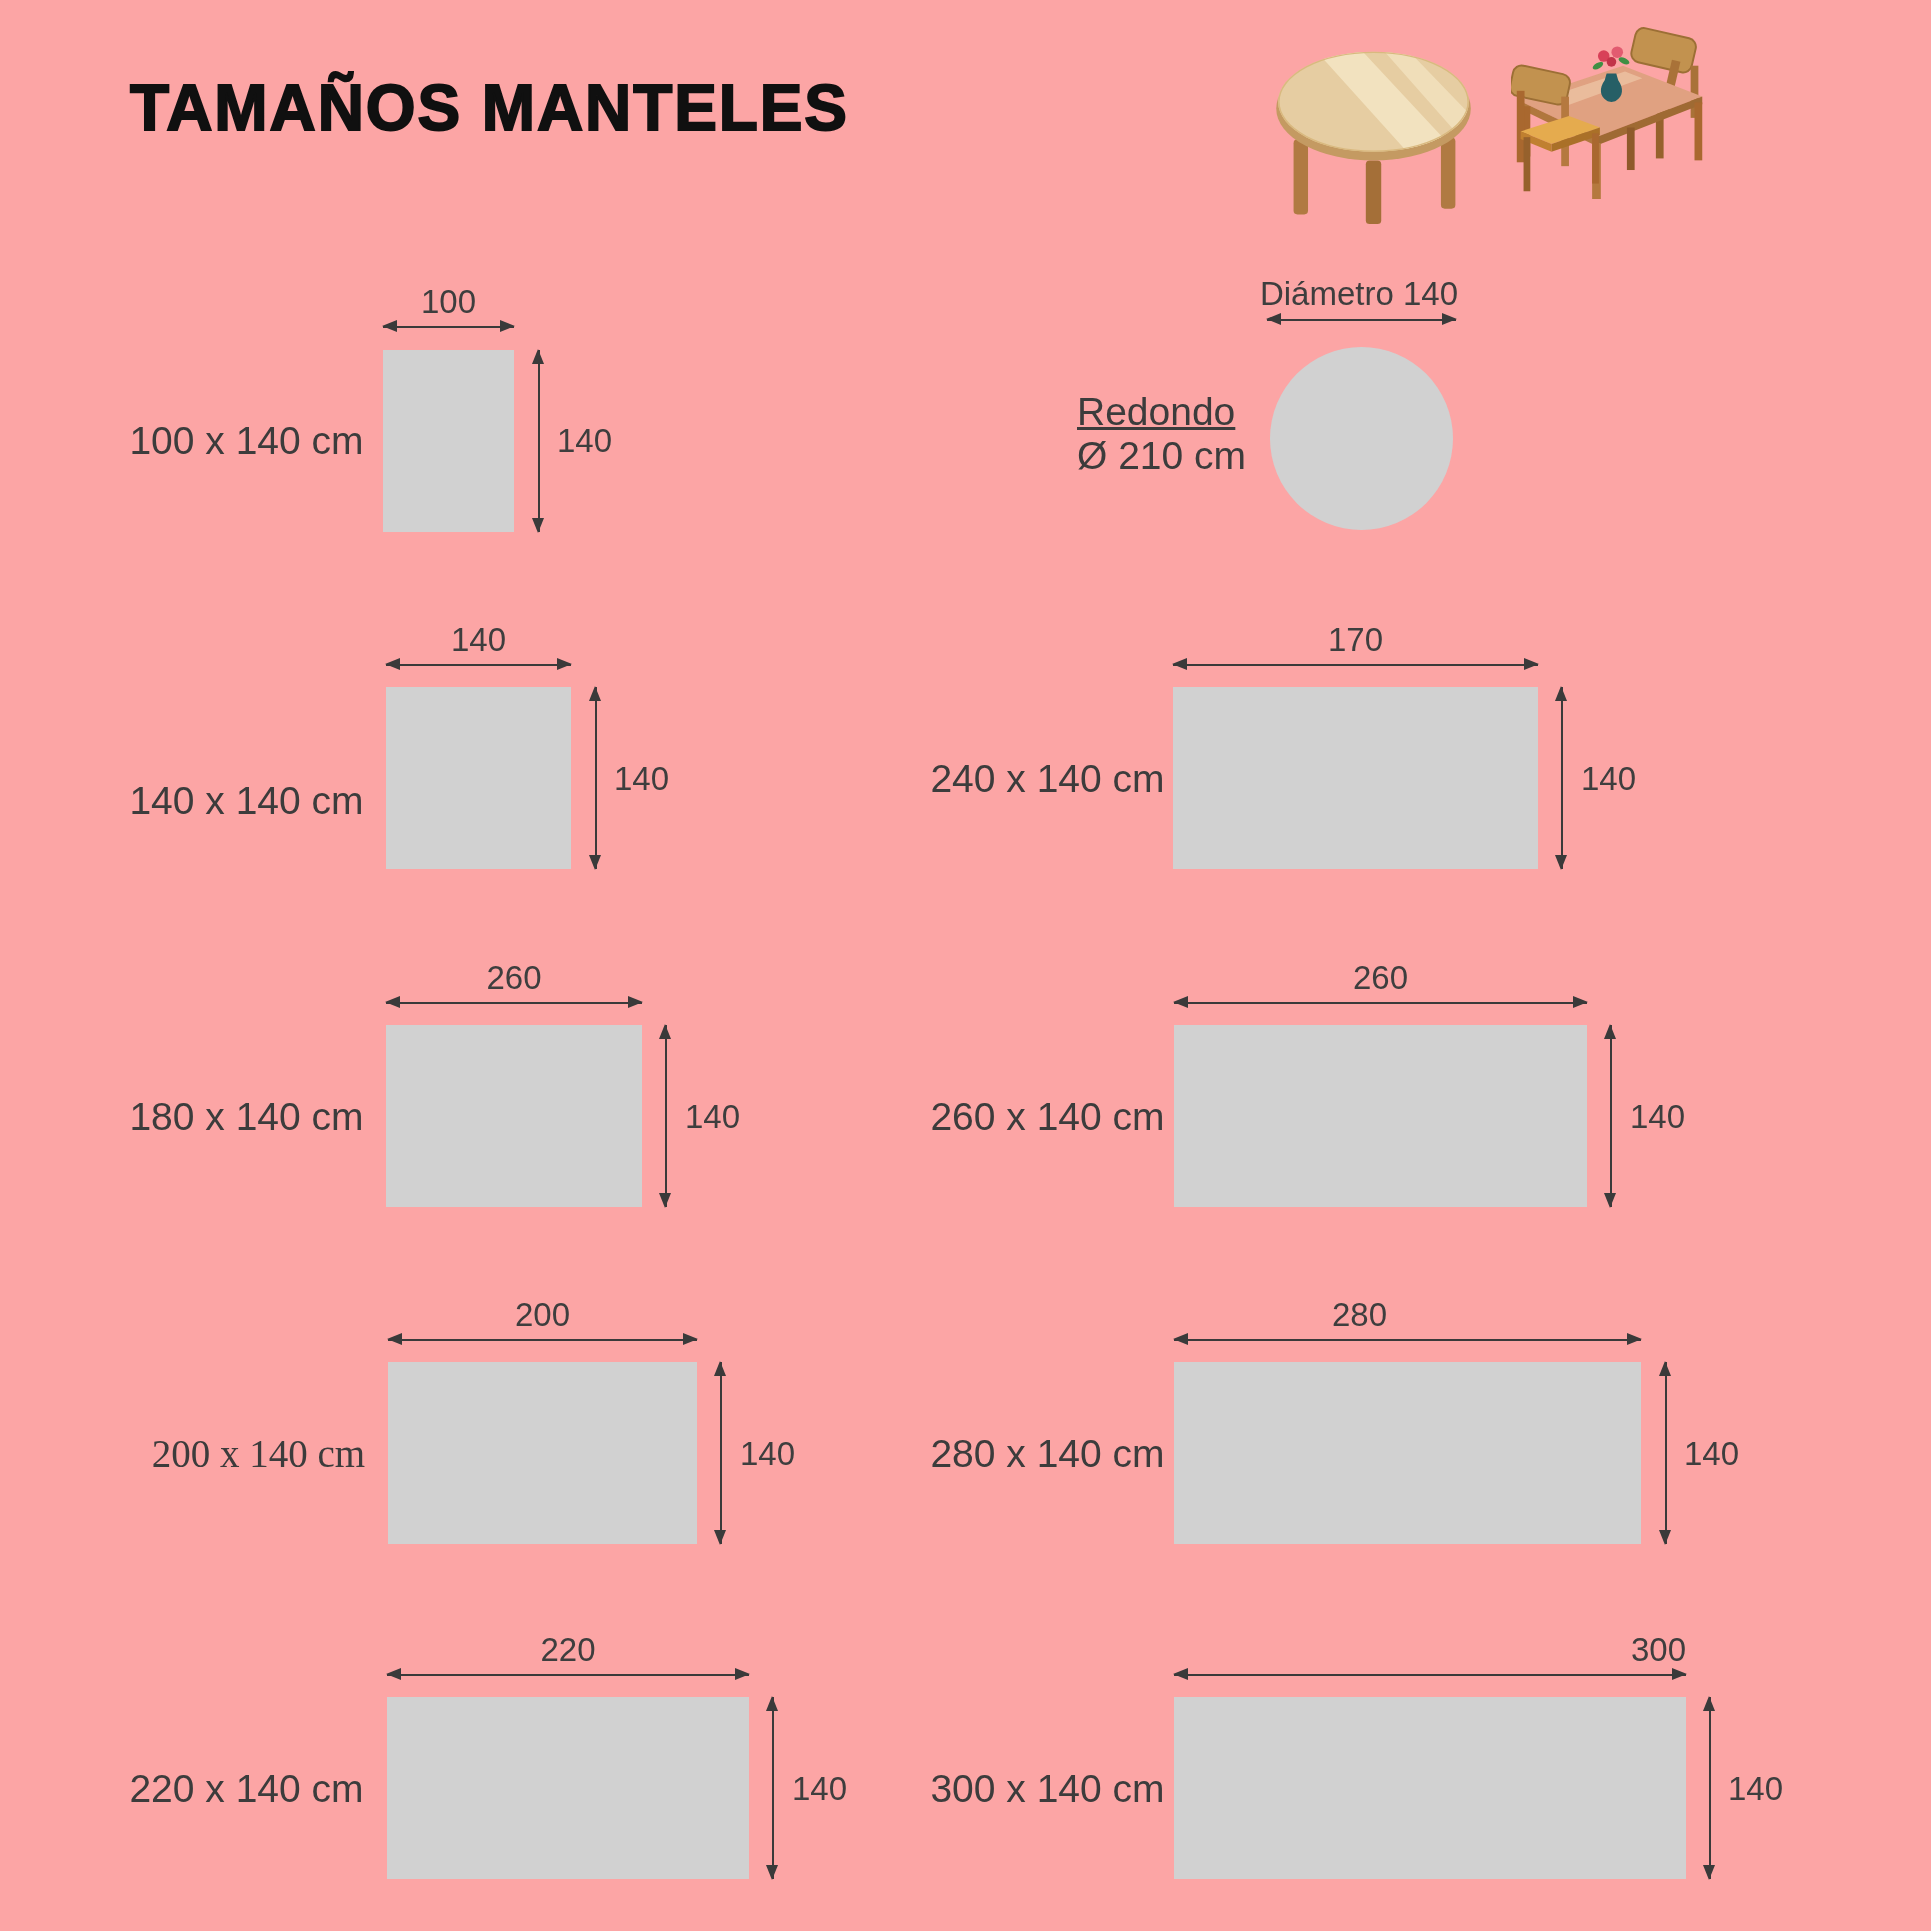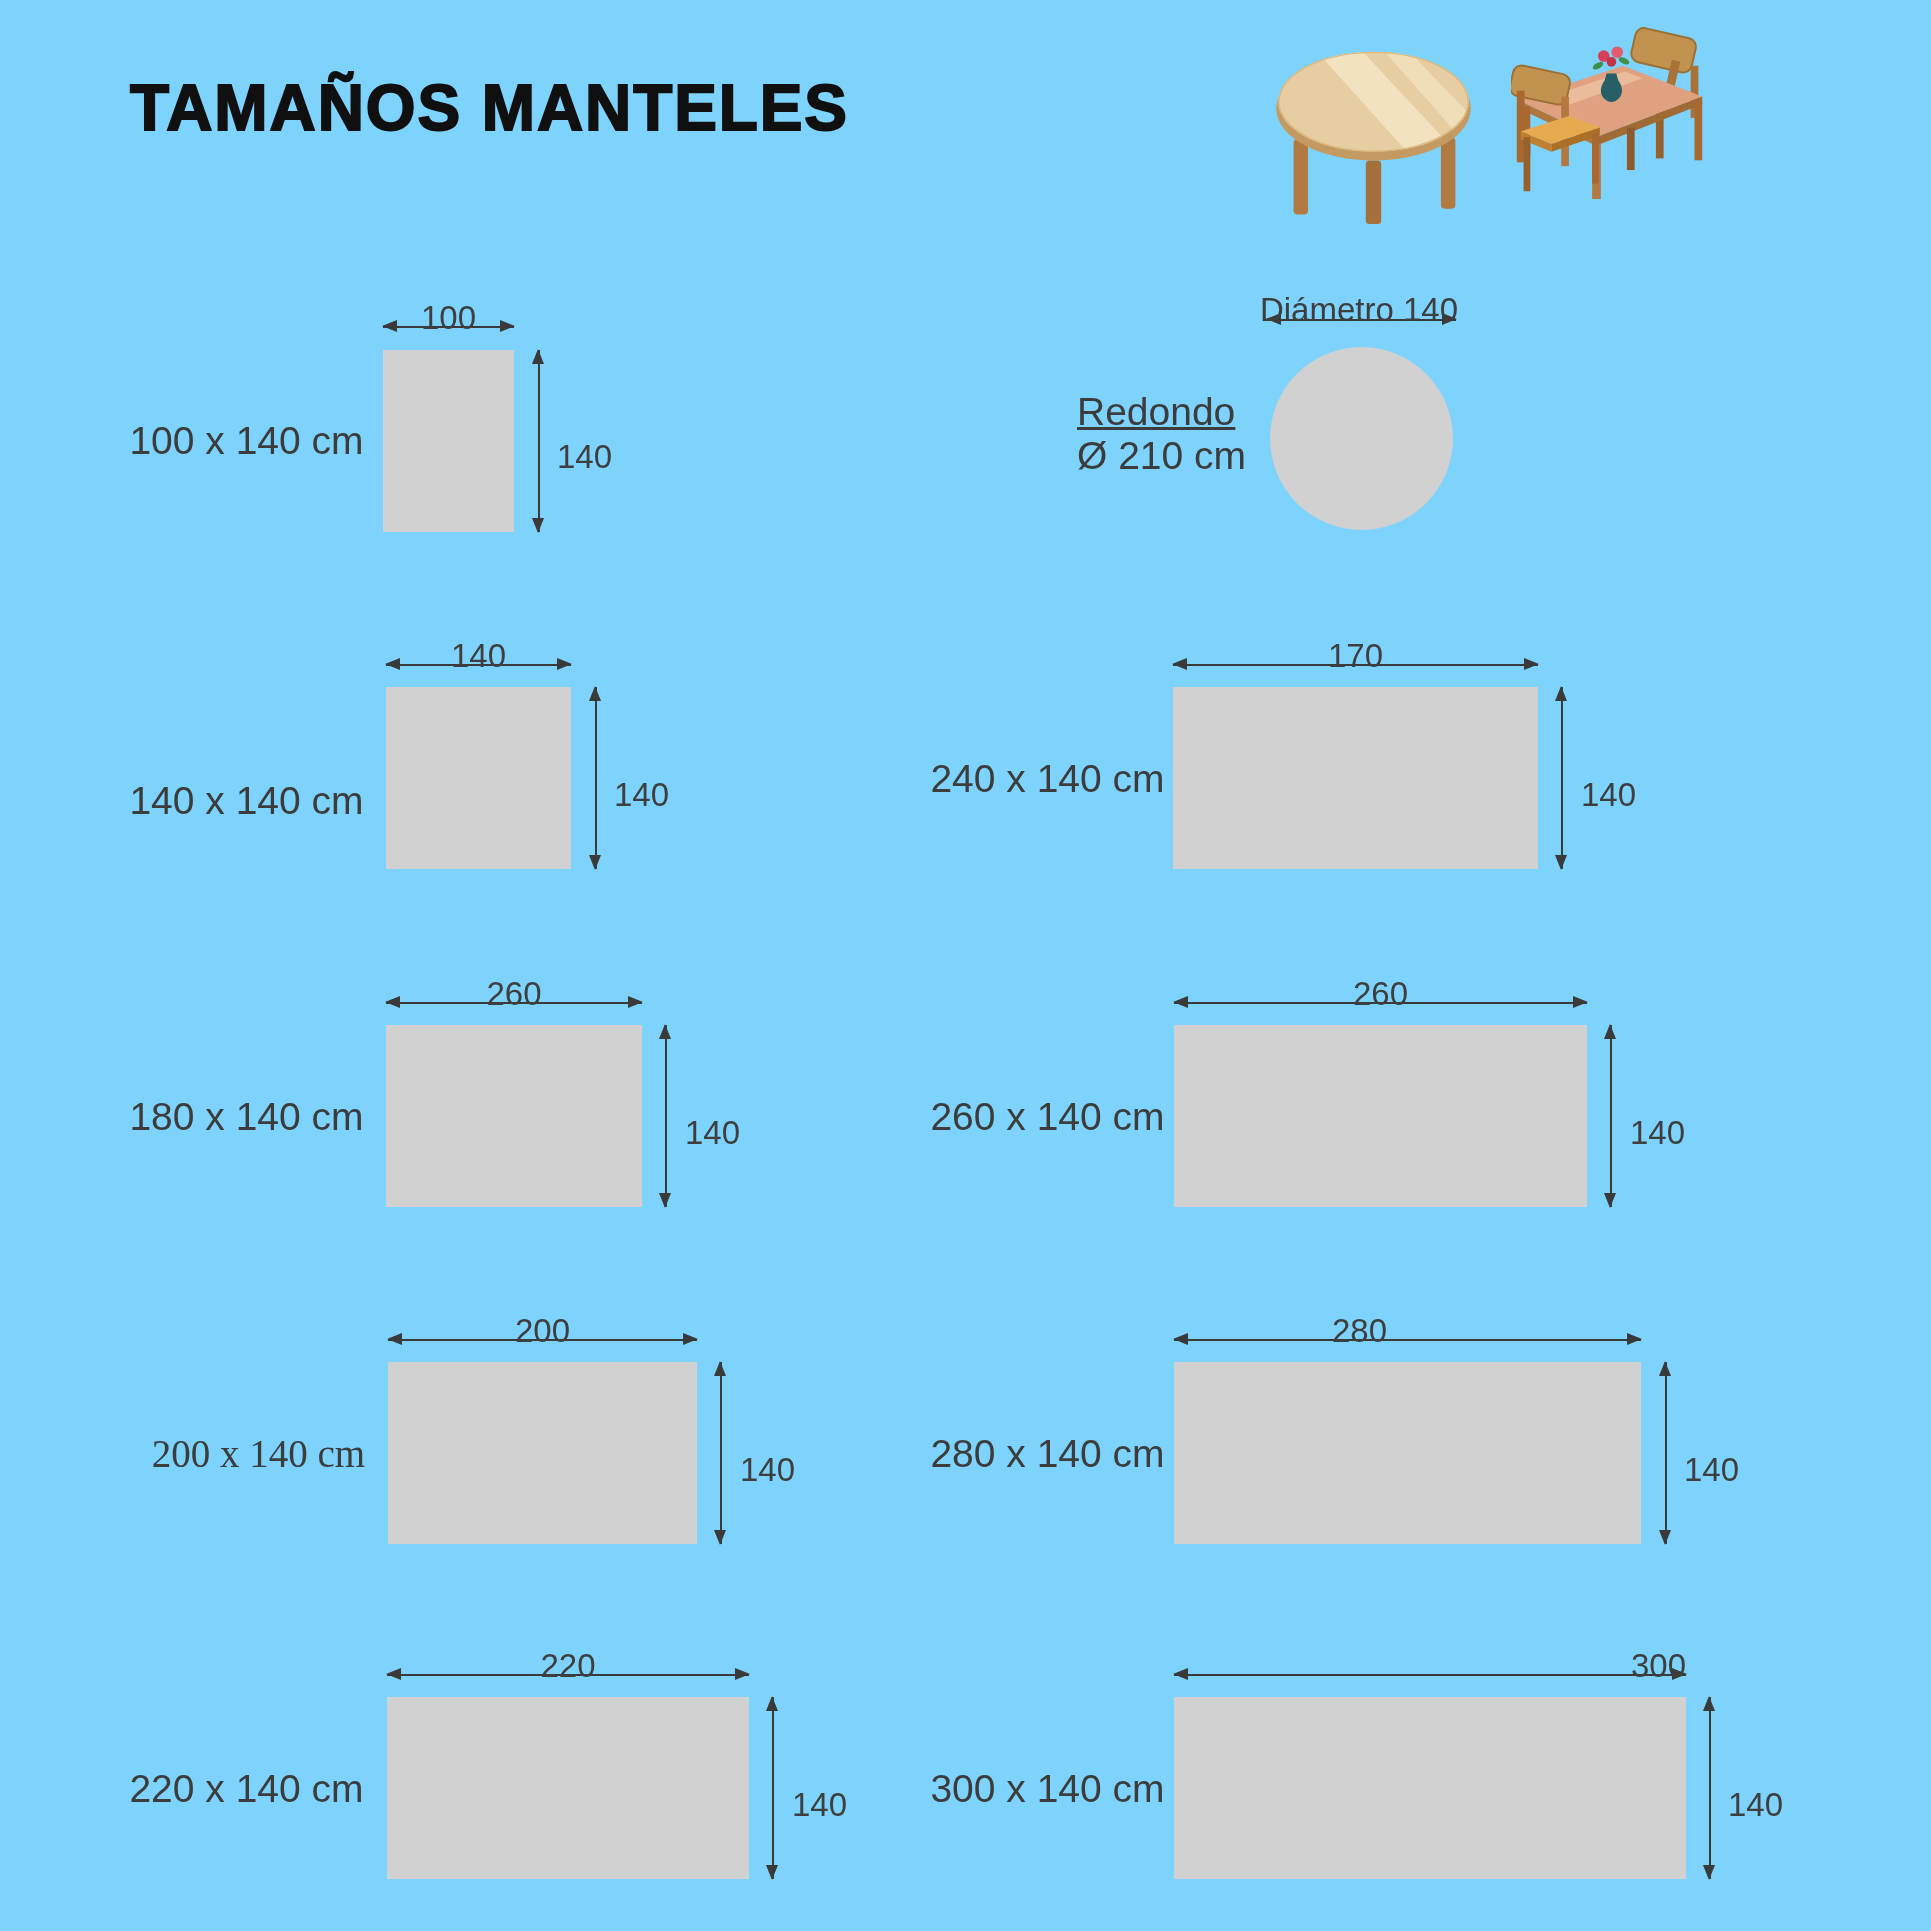--- a/index.html
+++ b/index.html
@@ -1,32 +1,32 @@
 <!DOCTYPE html>
 <html><head>
 <meta charset="utf-8">
 <style>
   html,body{margin:0;padding:0;background:#ffffff;}
   .canvas{
-    position:relative;width:1931px;height:1931px;background:#7dd3fc;overflow:hidden;
+    position:relative;width:1931px;height:1931px;background:#fca5a5;overflow:hidden;
     font-family:"Liberation Sans", sans-serif;color:#3c3c3c;
   }
   .page-title{
     position:absolute;left:130px;top:75px;font-size:64px;line-height:1.05;
     font-weight:bold;letter-spacing:1.9px;color:#101010;-webkit-text-stroke:1.9px #101010;
   }
   .icon{position:absolute;}
   .shape{position:absolute;background:#d1d1d1;}
   .circle{border-radius:50%;}
   .row-label{
     position:absolute;font-size:39px;line-height:44px;color:#3c3c3c;text-align:center;
   }
   .row-label.left-align{text-align:left;}
   .dim-label{
-    position:absolute;font-size:33px;line-height:39px;color:#3e3e3e;margin-top:16px;
+    position:absolute;font-size:33px;line-height:39px;color:#3e3e3e;
   }
   .dim-label.center{text-align:center;}
   
   .h-arrow{position:absolute;height:0;border-top:2.9px solid #3a3a3a;}
   .h-arrow::before{
     content:"";position:absolute;left:-1px;top:-7.7px;width:0;height:0;
     border-top:6.3px solid transparent;border-bottom:6.3px solid transparent;
     border-right:15.4px solid #3a3a3a;
   }
   .h-arrow::after{

